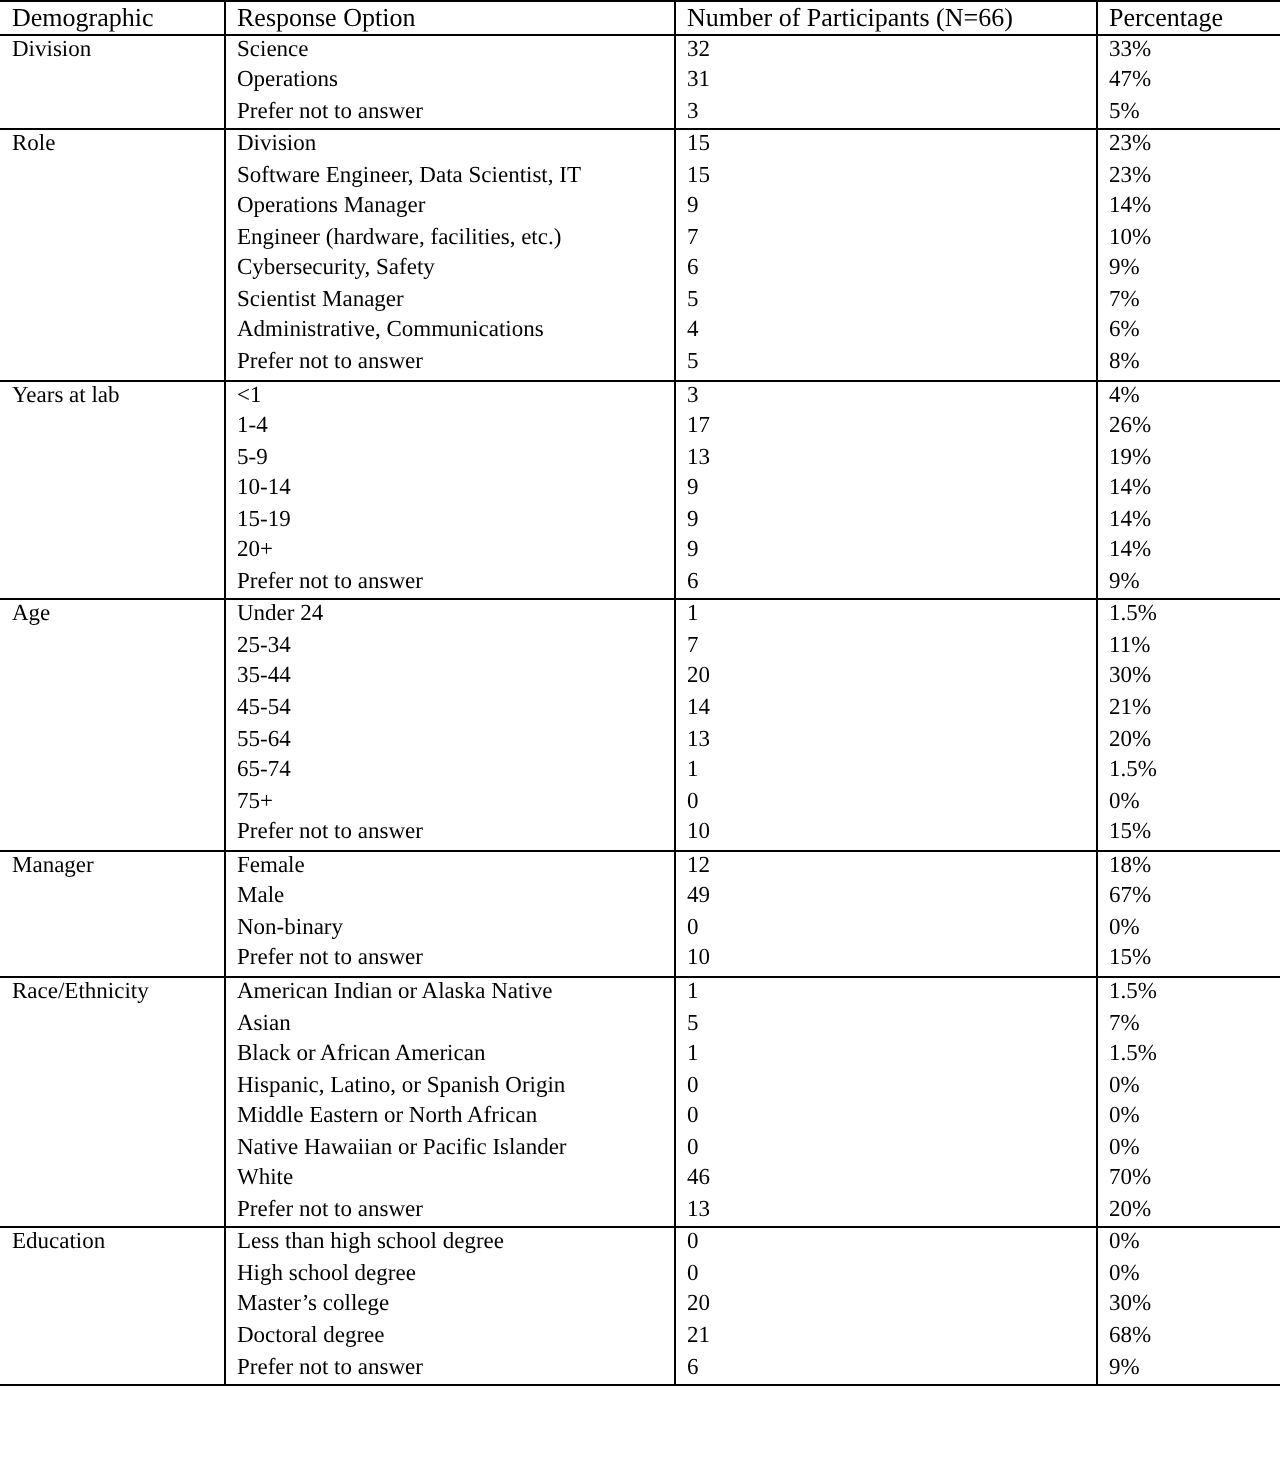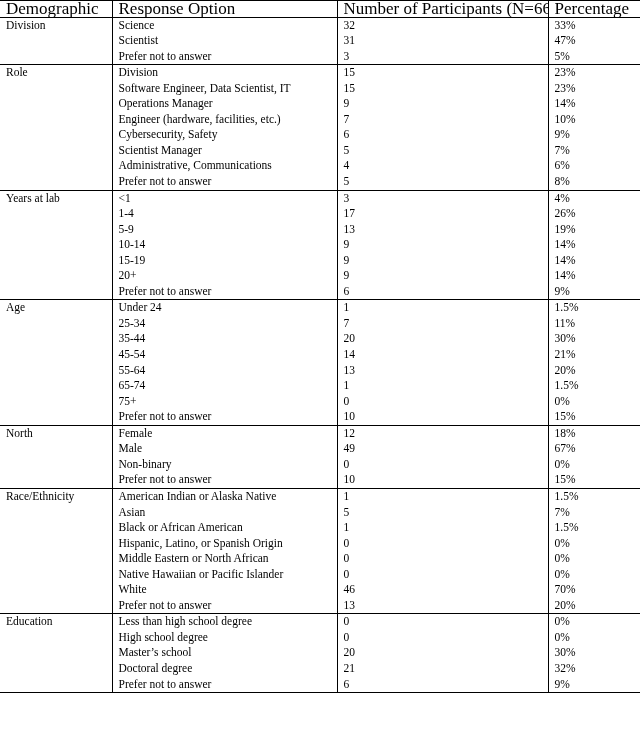--- a/index.html
+++ b/index.html
@@ -31,21 +31,21 @@
     vertical-align: top;
     text-align: left;
     line-height: 15.55px;
     height: 15.55px;
     font-weight: normal;
     white-space: nowrap;
     overflow: hidden;
   }
   thead th {
     font-weight: bold;
-    font-size: 17px;
+    font-size: 13px;
     line-height: 15px;
     height: 15px;
     border-top: 1.4px solid #000;
     border-bottom: 1.1px solid #000;
   }
   
   #demographics-table th.v-rule,
   #demographics-table td.v-rule {
     border-left: 1.1px solid #000;
   }
@@ -83,21 +83,21 @@
   </thead>
   <tbody id="table-body">
       <tr class="section-start">
         <td class="demo-label">Division</td>
         <td class="v-rule">Science</td>
         <td class="v-rule">32</td>
         <td class="v-rule">33%</td>
       </tr>
       <tr>
         <td class="spacer-cell"></td>
-        <td class="v-rule">Scientist</td>
+        <td class="v-rule">Operations</td>
         <td class="v-rule">31</td>
         <td class="v-rule">47%</td>
       </tr>
       <tr>
         <td class="spacer-cell"></td>
         <td class="v-rule">Prefer not to answer</td>
         <td class="v-rule">3</td>
         <td class="v-rule">5%</td>
       </tr>
       <tr class="section-start">
@@ -232,21 +232,21 @@
         <td class="v-rule">0</td>
         <td class="v-rule">0%</td>
       </tr>
       <tr>
         <td class="spacer-cell"></td>
         <td class="v-rule">Prefer not to answer</td>
         <td class="v-rule">10</td>
         <td class="v-rule">15%</td>
       </tr>
       <tr class="section-start">
-        <td class="demo-label">North</td>
+        <td class="demo-label">Manager</td>
         <td class="v-rule">Female</td>
         <td class="v-rule">12</td>
         <td class="v-rule">18%</td>
       </tr>
       <tr>
         <td class="spacer-cell"></td>
         <td class="v-rule">Male</td>
         <td class="v-rule">49</td>
         <td class="v-rule">67%</td>
       </tr>
@@ -317,29 +317,29 @@
         <td class="v-rule">0%</td>
       </tr>
       <tr>
         <td class="spacer-cell"></td>
         <td class="v-rule">High school degree</td>
         <td class="v-rule">0</td>
         <td class="v-rule">0%</td>
       </tr>
       <tr>
         <td class="spacer-cell"></td>
-        <td class="v-rule">Master’s school</td>
+        <td class="v-rule">Master’s college</td>
         <td class="v-rule">20</td>
         <td class="v-rule">30%</td>
       </tr>
       <tr>
         <td class="spacer-cell"></td>
         <td class="v-rule">Doctoral degree</td>
         <td class="v-rule">21</td>
-        <td class="v-rule">32%</td>
+        <td class="v-rule">68%</td>
       </tr>
       <tr class="table-end">
         <td class="spacer-cell"></td>
         <td class="v-rule">Prefer not to answer</td>
         <td class="v-rule">6</td>
         <td class="v-rule">9%</td>
       </tr>
     </tbody>
 </table>
 

